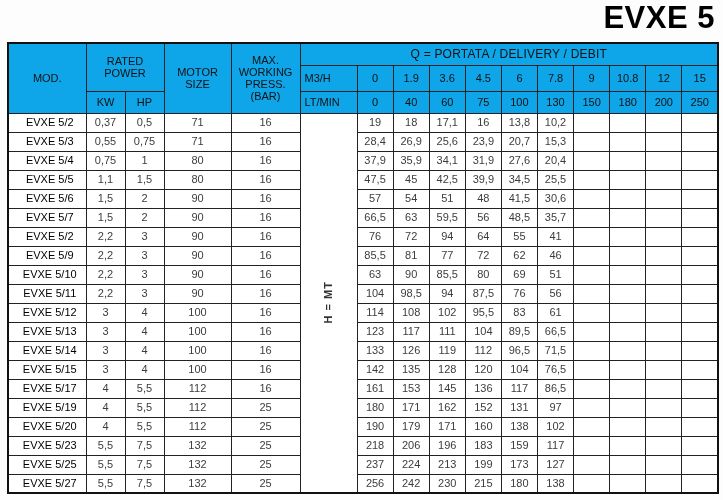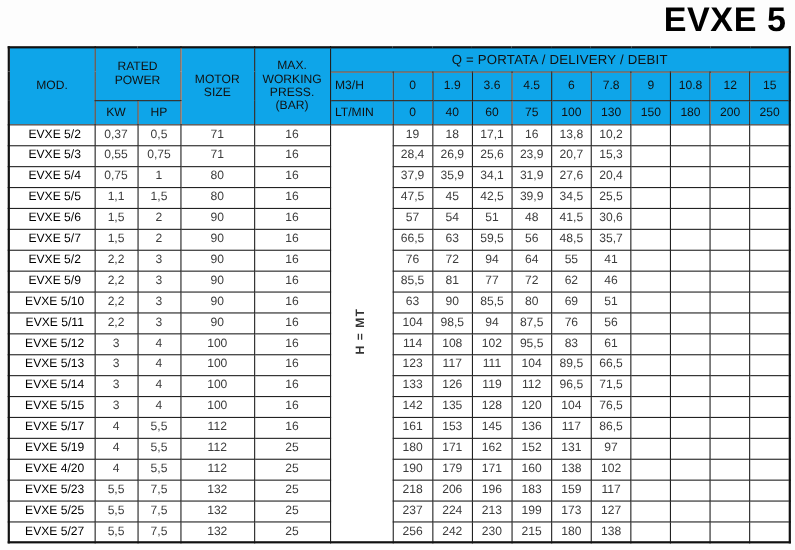--- a/index.html
+++ b/index.html
@@ -381,21 +381,21 @@
           <td>162</td>
           <td>152</td>
           <td>131</td>
           <td>97</td>
           <td></td>
           <td></td>
           <td></td>
           <td></td>
         </tr>
         <tr>
-          <td class="model">EVXE 4/20</td>
+          <td class="model">EVXE 5/20</td>
           <td>4</td>
           <td>5,5</td>
           <td>112</td>
           <td>25</td>
           <td>190</td>
           <td>179</td>
           <td>171</td>
           <td>160</td>
           <td>138</td>
           <td>102</td>

